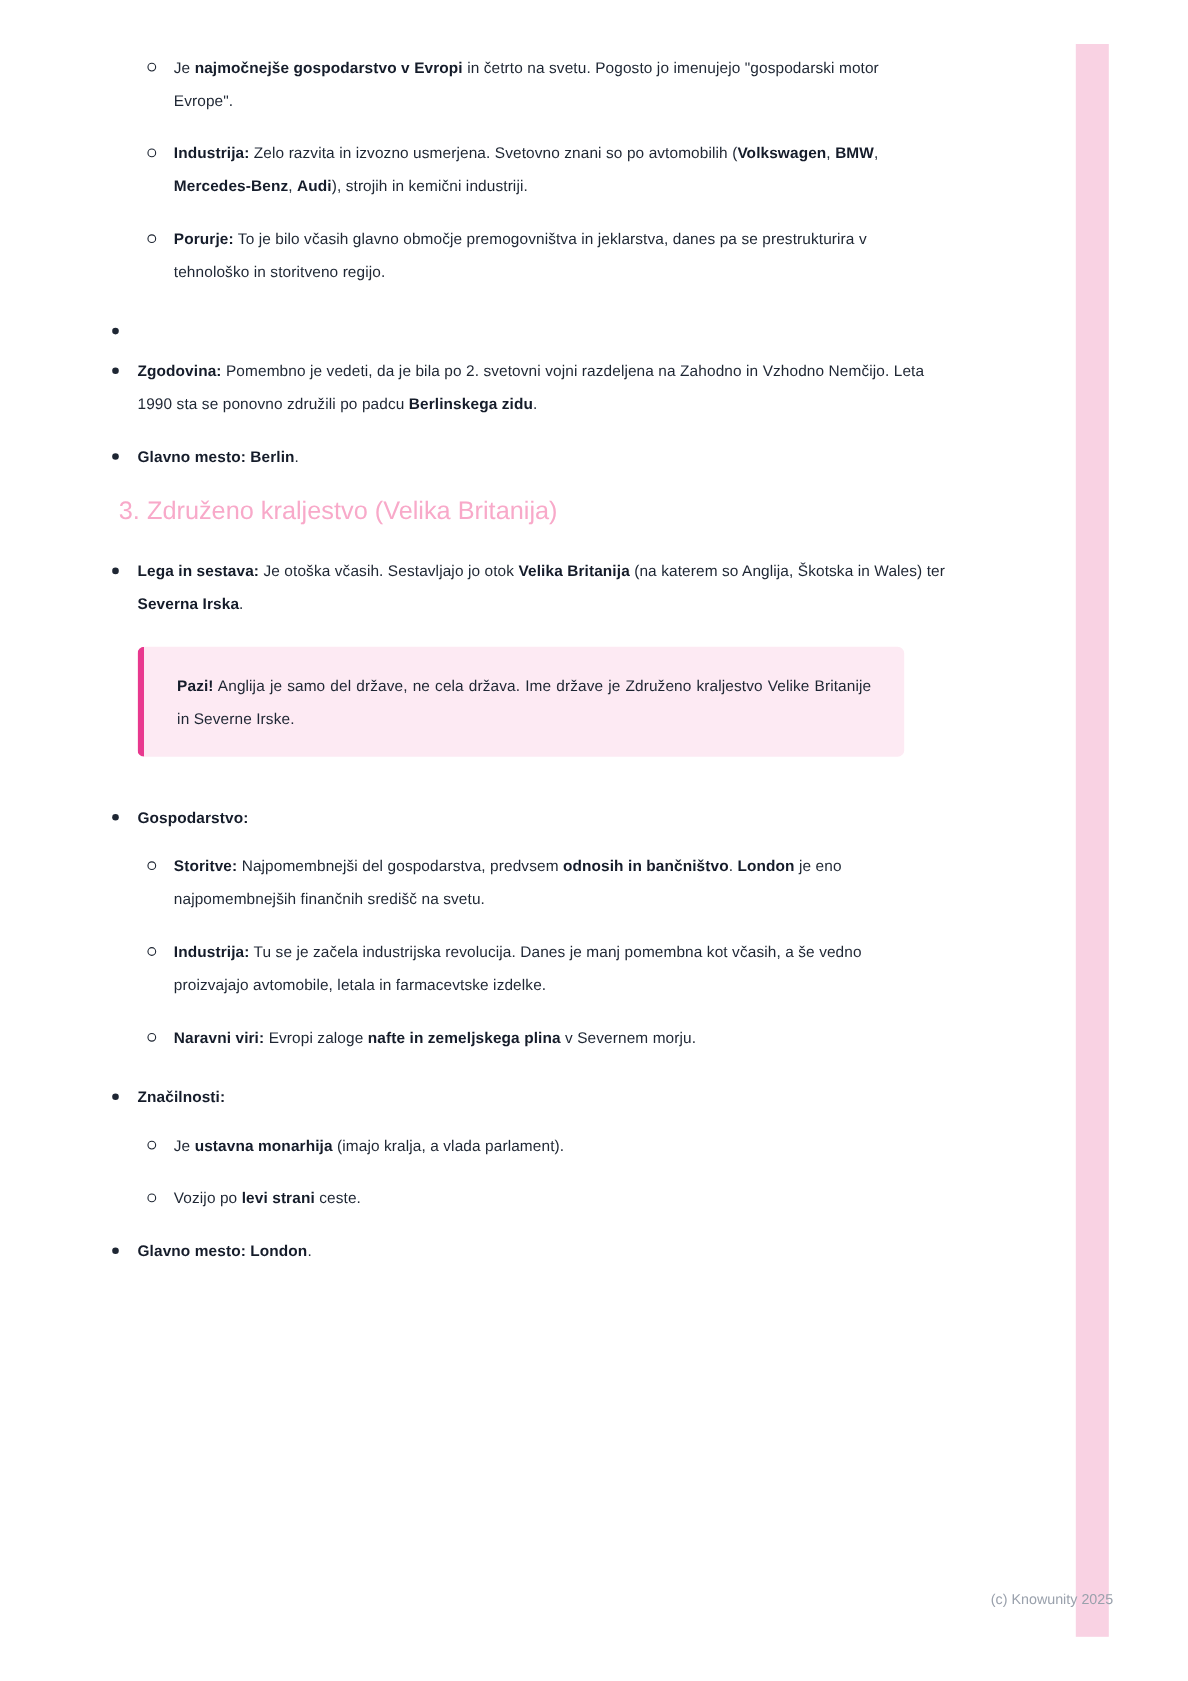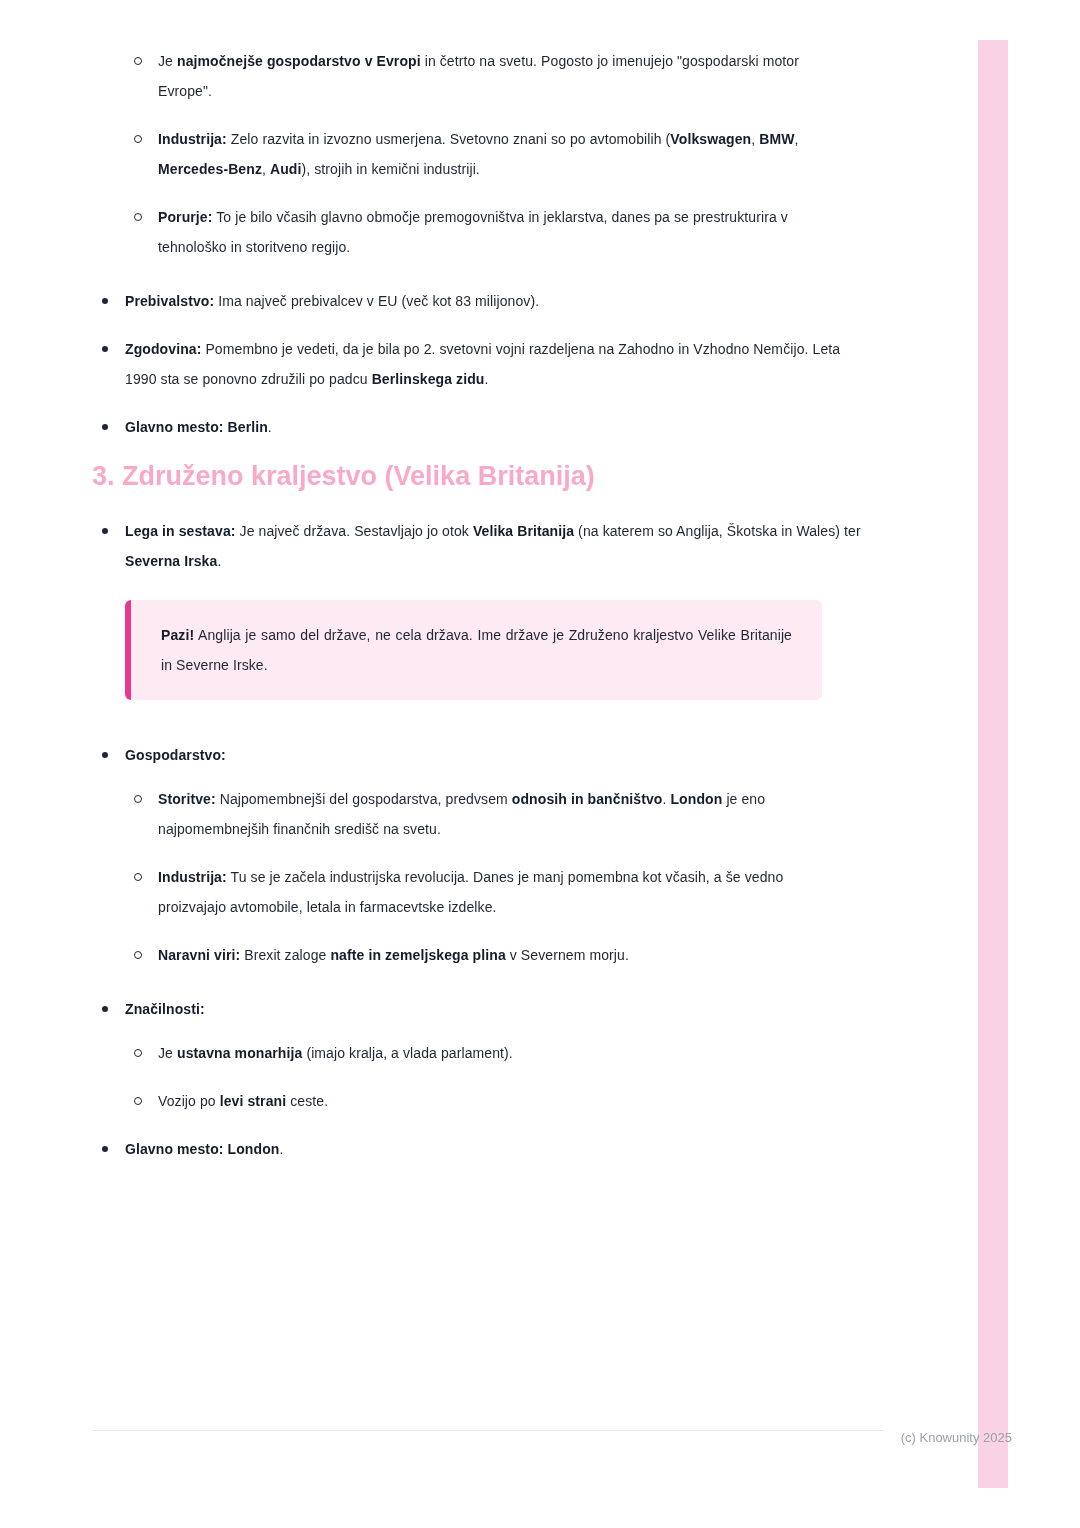--- a/index.html
+++ b/index.html
@@ -27,38 +27,38 @@
   }
   .ring {
     display:block; width:8px; height:8px; border-radius:50%;
     border:1.5px solid var(--text, #1e2633); margin:11px 0 0 9px;
   }
   .txt { font-size:14px; line-height:30px; letter-spacing:0.1px; }
   .l1 .txt { max-width:748px; }
   .l2 .txt { max-width:676px; }
   .txt b { font-weight:700; color:#151c2a; }
   .section-heading {
-    font-size:27px; font-weight:700; line-height:32px;
+    font-size:23px; font-weight:400; line-height:32px;
     color:var(--heading, #f8a9c9);
-    margin:10px 0 24px 0;
+    margin:10px 0 24px 16px;
   }
   .callout {
     margin:24px 0 40px 33px;
     width:697px;
     background:var(--callout_bg, #fdeaf3);
     border-left:6px solid var(--accent, #e8388e);
     border-radius:6px;
     padding:20px 30px;
   }
   .callout .txt {
     display:block; max-width:631px; text-align:justify;
   }
   .bottom-row {
     position:absolute; left:92px; right:68px; top:1430px;
-    display:flex; align-items:flex-start; gap:16px;
+    display:flex; align-items:flex-end; gap:16px;flex-direction:column;
   }
   .divider { flex:1; height:1px; background:var(--divider, #e7e9ee); }
   .footer-credit { font-size:13px; color:var(--footer_text, #9aa1ac); white-space:nowrap; }
 </style>
 </head>
 <body>
 
 <div class="side-strip"></div>
 
 <main class="content">
@@ -79,42 +79,41 @@
     <span class="marker">
         <span class="ring"></span>
       </span>
     <span class="txt"><b>Porurje:</b><span> To je bilo včasih glavno območje premogovništva in jeklarstva, danes pa se prestrukturira v tehnološko in storitveno regijo.</span></span>
   </div>
 
   <div class="item l1">
     <span class="marker">
         <span class="dot"></span>
       </span>
-    <span class="txt"><b>Prebivalstvo:</b><span> Ima največ prebivalcev v EU (več kot 83 milijonov).</span></span>
   </div>
   <div class="item l1">
     <span class="marker">
         <span class="dot"></span>
       </span>
     <span class="txt"><b>Zgodovina:</b><span> Pomembno je vedeti, da je bila po 2. svetovni vojni razdeljena na Zahodno in Vzhodno Nemčijo. Leta 1990 sta se ponovno združili po padcu </span><b>Berlinskega zidu</b><span>.</span></span>
   </div>
   <div class="item l1">
     <span class="marker">
         <span class="dot"></span>
       </span>
     <span class="txt"><b>Glavno mesto: Berlin</b><span>.</span></span>
   </div>
 
   <h2 class="section-heading">3. Združeno kraljestvo (Velika Britanija)</h2>
 
   <div class="item l1">
     <span class="marker">
         <span class="dot"></span>
       </span>
-    <span class="txt"><b>Lega in sestava:</b><span> Je največ država. Sestavljajo jo otok </span><b>Velika Britanija</b><span> (na katerem so Anglija, Škotska in Wales) ter </span><b>Severna Irska</b><span>.</span></span>
+    <span class="txt"><b>Lega in sestava:</b><span> Je otoška včasih. Sestavljajo jo otok </span><b>Velika Britanija</b><span> (na katerem so Anglija, Škotska in Wales) ter </span><b>Severna Irska</b><span>.</span></span>
   </div>
 
   <div class="callout">
     <span class="txt"><b>Pazi!</b><span> Anglija je samo del države, ne cela država. Ime države je Združeno kraljestvo Velike Britanije in Severne Irske.</span></span>
   </div>
 
   <div class="item l1 label-item">
     <span class="marker">
         <span class="dot"></span>
       </span>
@@ -129,21 +128,21 @@
   <div class="item l2">
     <span class="marker">
         <span class="ring"></span>
       </span>
     <span class="txt"><b>Industrija:</b><span> Tu se je začela industrijska revolucija. Danes je manj pomembna kot včasih, a še vedno proizvajajo avtomobile, letala in farmacevtske izdelke.</span></span>
   </div>
   <div class="item l2 gap-after">
     <span class="marker">
         <span class="ring"></span>
       </span>
-    <span class="txt"><b>Naravni viri:</b><span> Brexit zaloge </span><b>nafte in zemeljskega plina</b><span> v Severnem morju.</span></span>
+    <span class="txt"><b>Naravni viri:</b><span> Evropi zaloge </span><b>nafte in zemeljskega plina</b><span> v Severnem morju.</span></span>
   </div>
 
   <div class="item l1 label-item">
     <span class="marker">
         <span class="dot"></span>
       </span>
     <span class="txt"><b>Značilnosti:</b></span>
   </div>
   <div class="item l2">
     <span class="marker">

